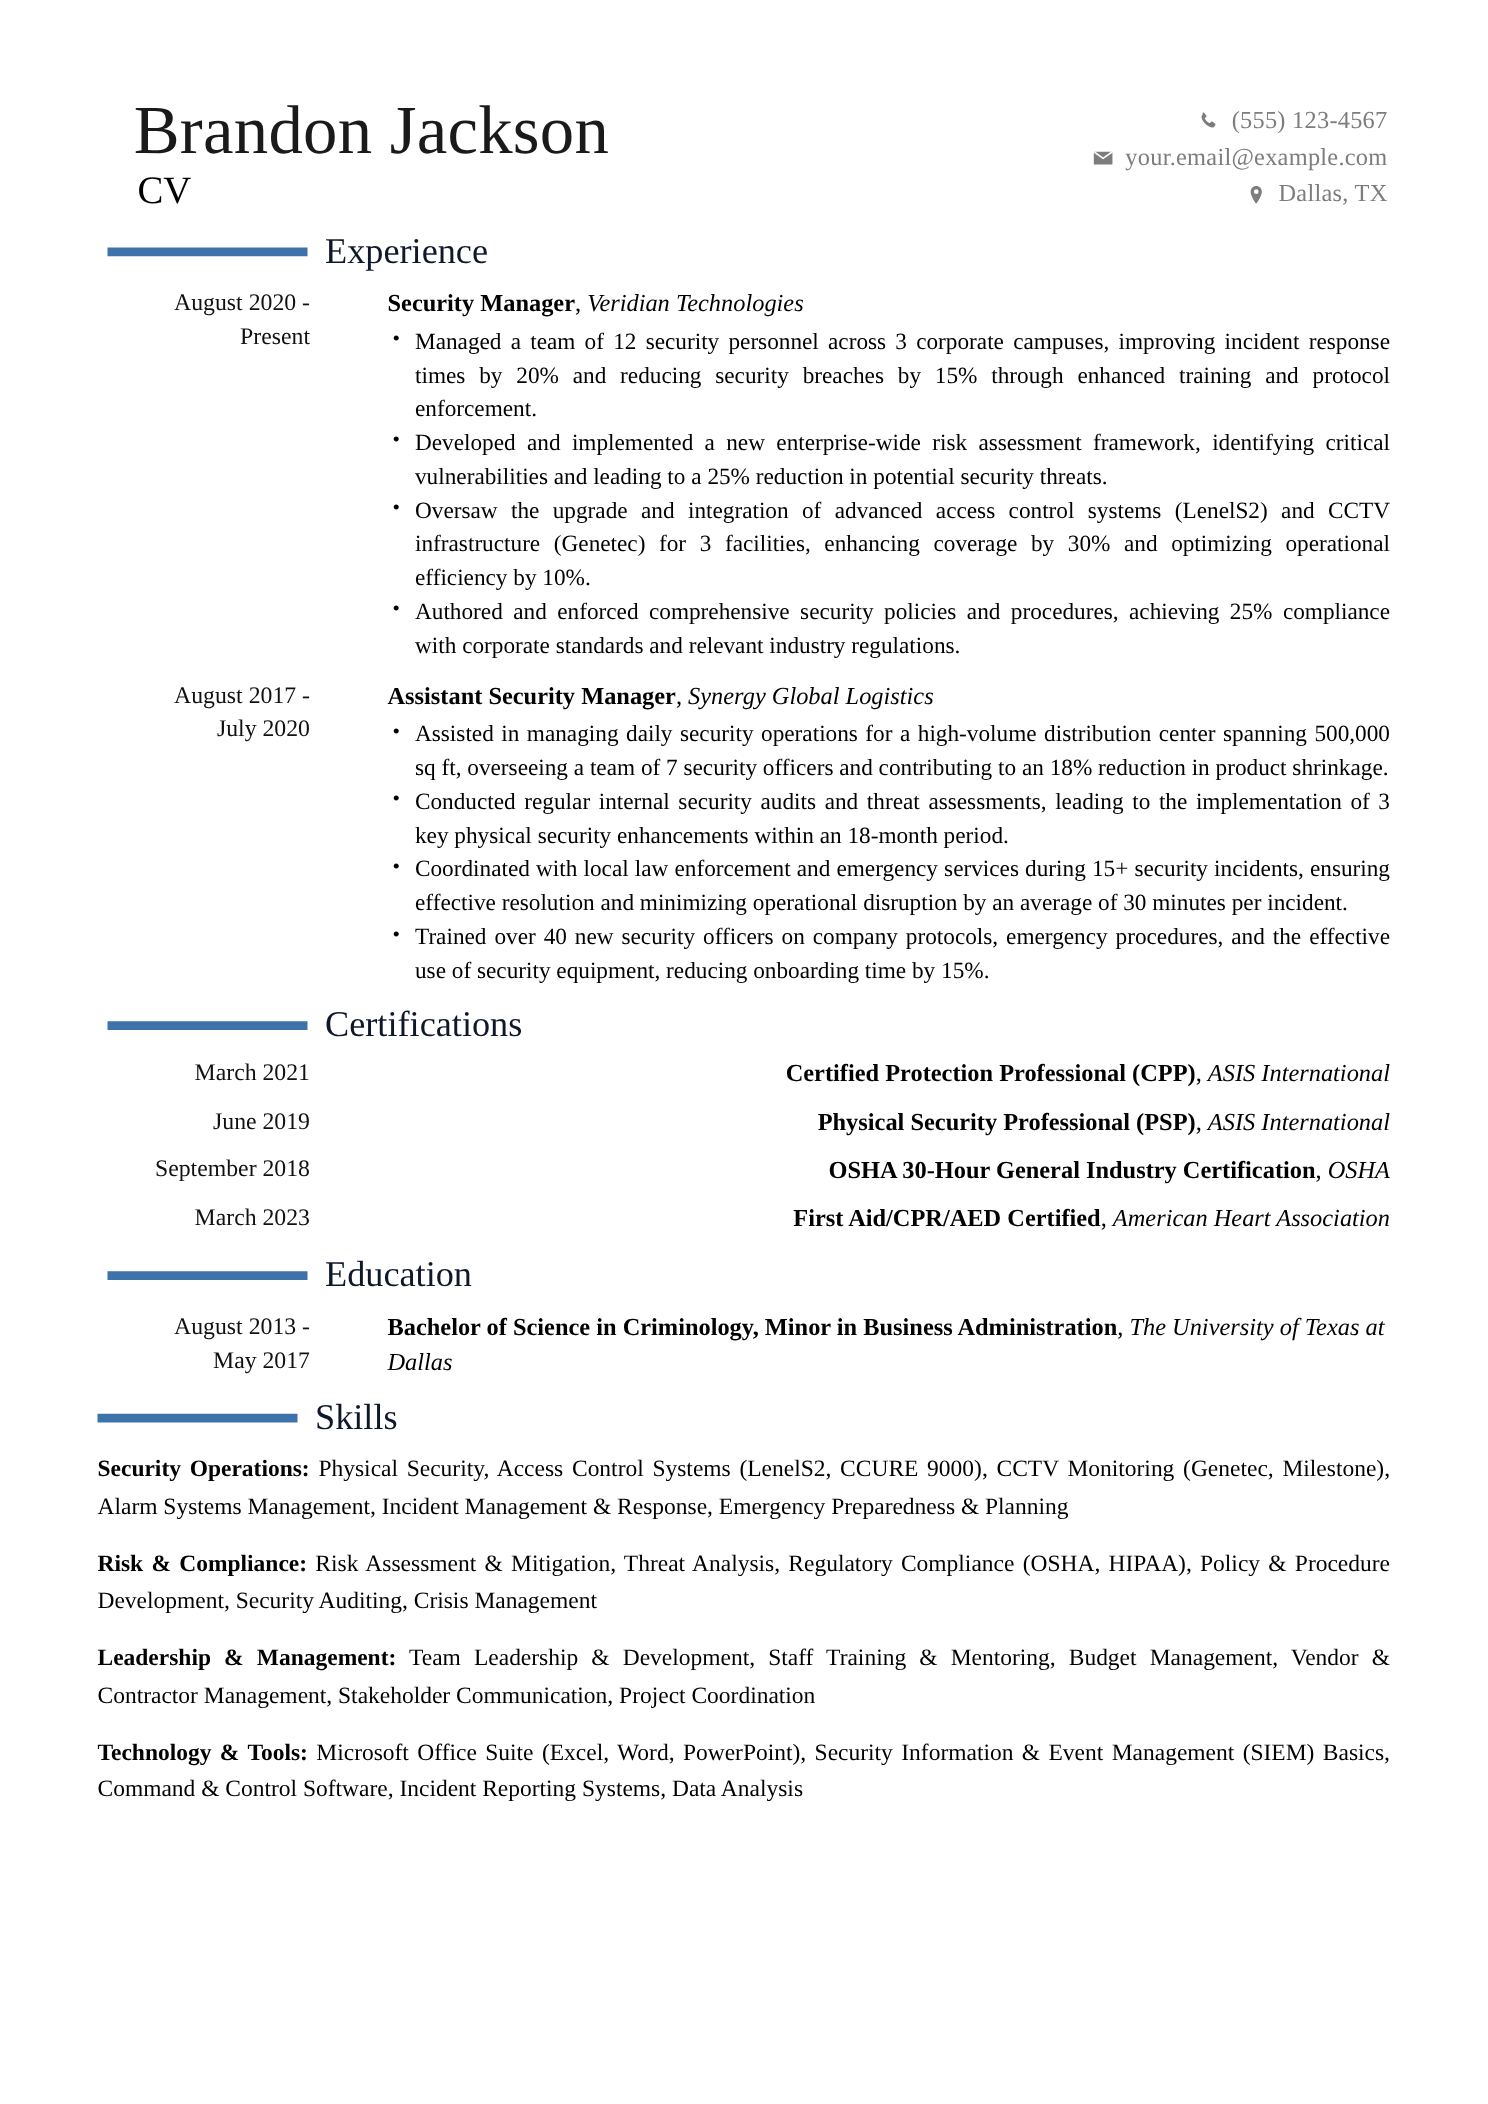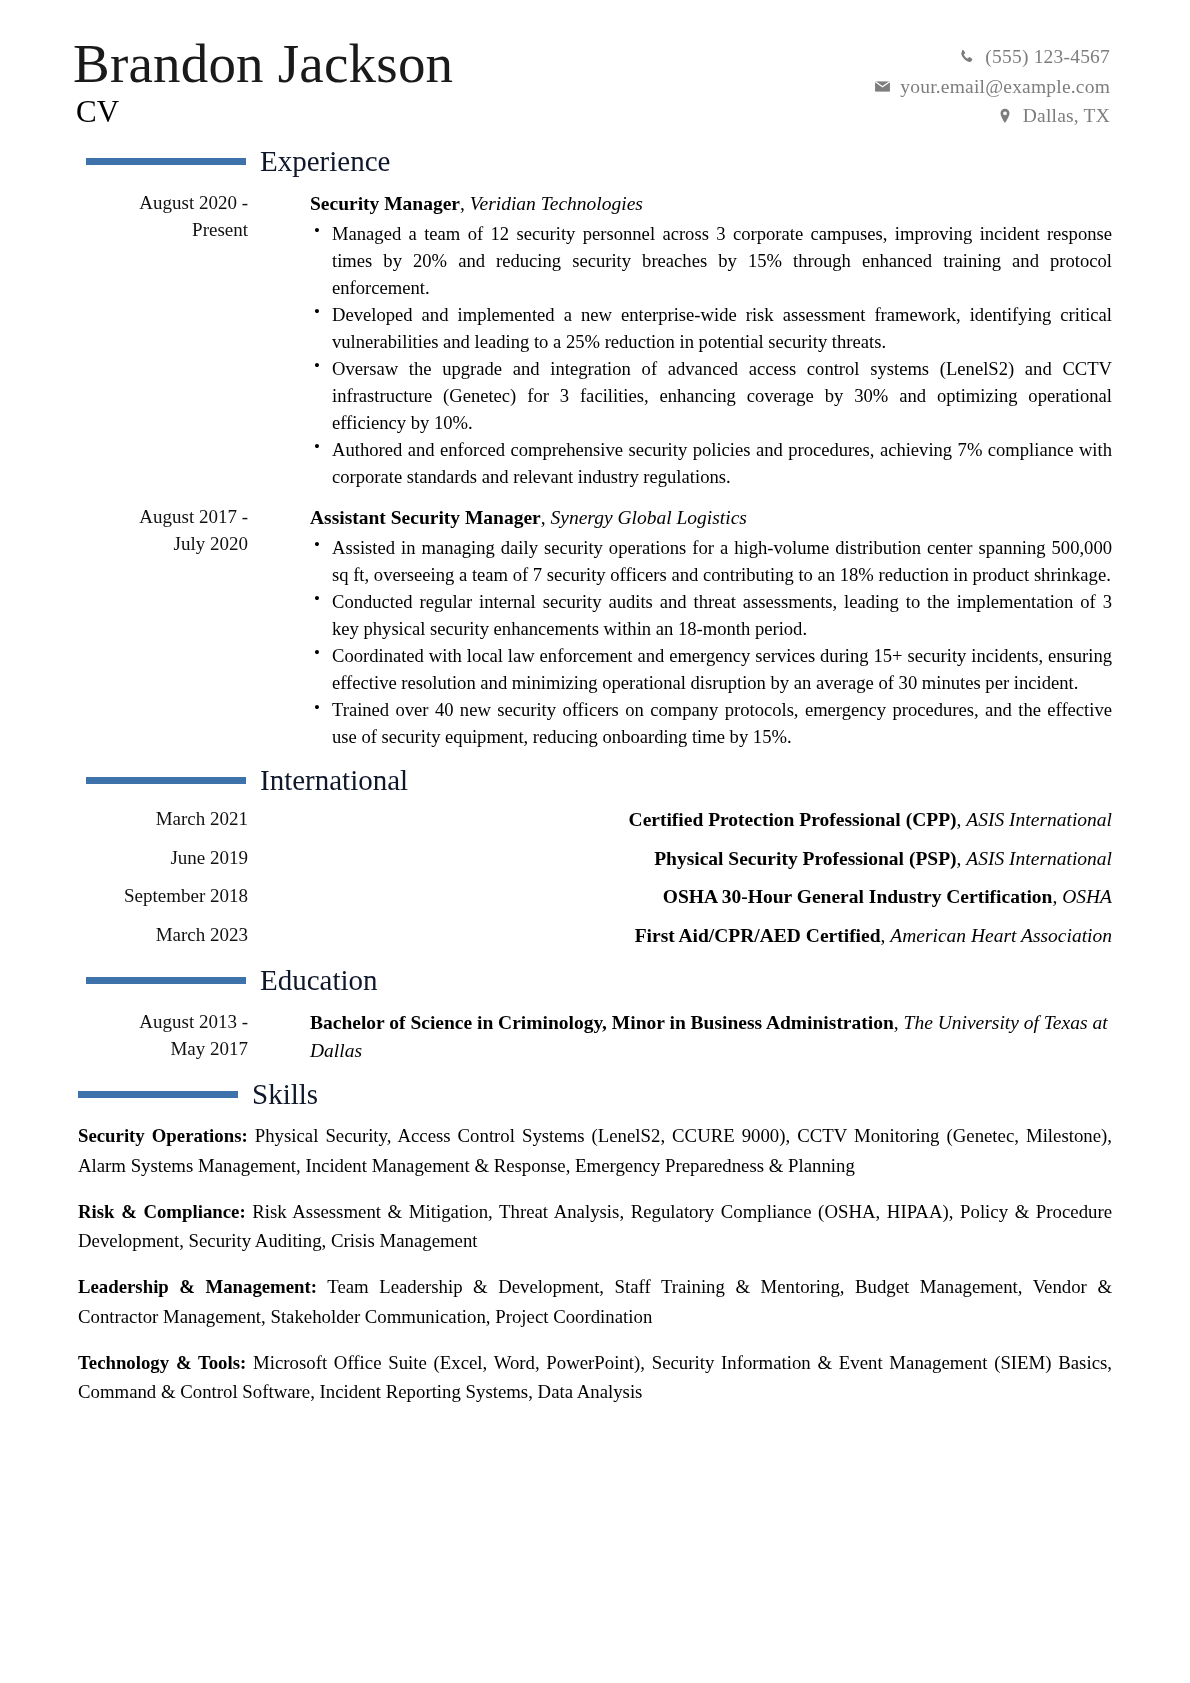--- a/index.html
+++ b/index.html
@@ -19,21 +19,22 @@
     box-sizing: border-box;
     padding: 0;
     overflow: hidden;
   }
 
   
   .header {
     display: flex;
     align-items: flex-start;
     justify-content: space-between;
-    padding: 30px 80px 0 73px;
+    padding: 30px 80px 0 107px;
+    margin-top: 40px;
   }
   .name-block { padding-top: 4px; }
   .name {
     font-size: 55px;
     line-height: 1.08;
     font-weight: 400;
     letter-spacing: 0.2px;
     color: #1a1a1a;
   }
   .subtitle {
@@ -218,21 +219,21 @@
       <div>Present</div>
     </div>
     <div class="body">
       <div class="entry-title">
         <span class="pos">Security Manager</span><span>, </span><span class="org">Veridian Technologies</span>
       </div>
       <ul class="bullets">
         <li>Managed a team of 12 security personnel across 3 corporate campuses, improving incident response times by 20% and reducing security breaches by 15% through enhanced training and protocol enforcement.</li>
         <li>Developed and implemented a new enterprise-wide risk assessment framework, identifying critical vulnerabilities and leading to a 25% reduction in potential security threats.</li>
         <li>Oversaw the upgrade and integration of advanced access control systems (LenelS2) and CCTV infrastructure (Genetec) for 3 facilities, enhancing coverage by 30% and optimizing operational efficiency by 10%.</li>
-        <li>Authored and enforced comprehensive security policies and procedures, achieving 7% compliance with corporate standards and relevant industry regulations.</li>
+        <li>Authored and enforced comprehensive security policies and procedures, achieving 25% compliance with corporate standards and relevant industry regulations.</li>
       </ul>
     </div>
   </div>
 
   <div class="entry">
     <div class="date">
       <div>August 2017 -</div>
       <div>July 2020</div>
     </div>
     <div class="body">
@@ -243,21 +244,21 @@
         <li>Assisted in managing daily security operations for a high-volume distribution center spanning 500,000 sq ft, overseeing a team of 7 security officers and contributing to an 18% reduction in product shrinkage.</li>
         <li>Conducted regular internal security audits and threat assessments, leading to the implementation of 3 key physical security enhancements within an 18-month period.</li>
         <li>Coordinated with local law enforcement and emergency services during 15+ security incidents, ensuring effective resolution and minimizing operational disruption by an average of 30 minutes per incident.</li>
         <li>Trained over 40 new security officers on company protocols, emergency procedures, and the effective use of security equipment, reducing onboarding time by 15%.</li>
       </ul>
     </div>
   </div>
 
   <div class="section-head">
     <div class="rule"></div>
-    <div class="title">International</div>
+    <div class="title">Certifications</div>
   </div>
 
   <div class="entry compact">
     <div class="date">March 2021</div>
     <div class="body">
       <div class="entry-title">
         <span class="pos">Certified Protection Professional (CPP)</span><span>, </span><span class="org">ASIS International</span>
       </div>
     </div>
   </div>

